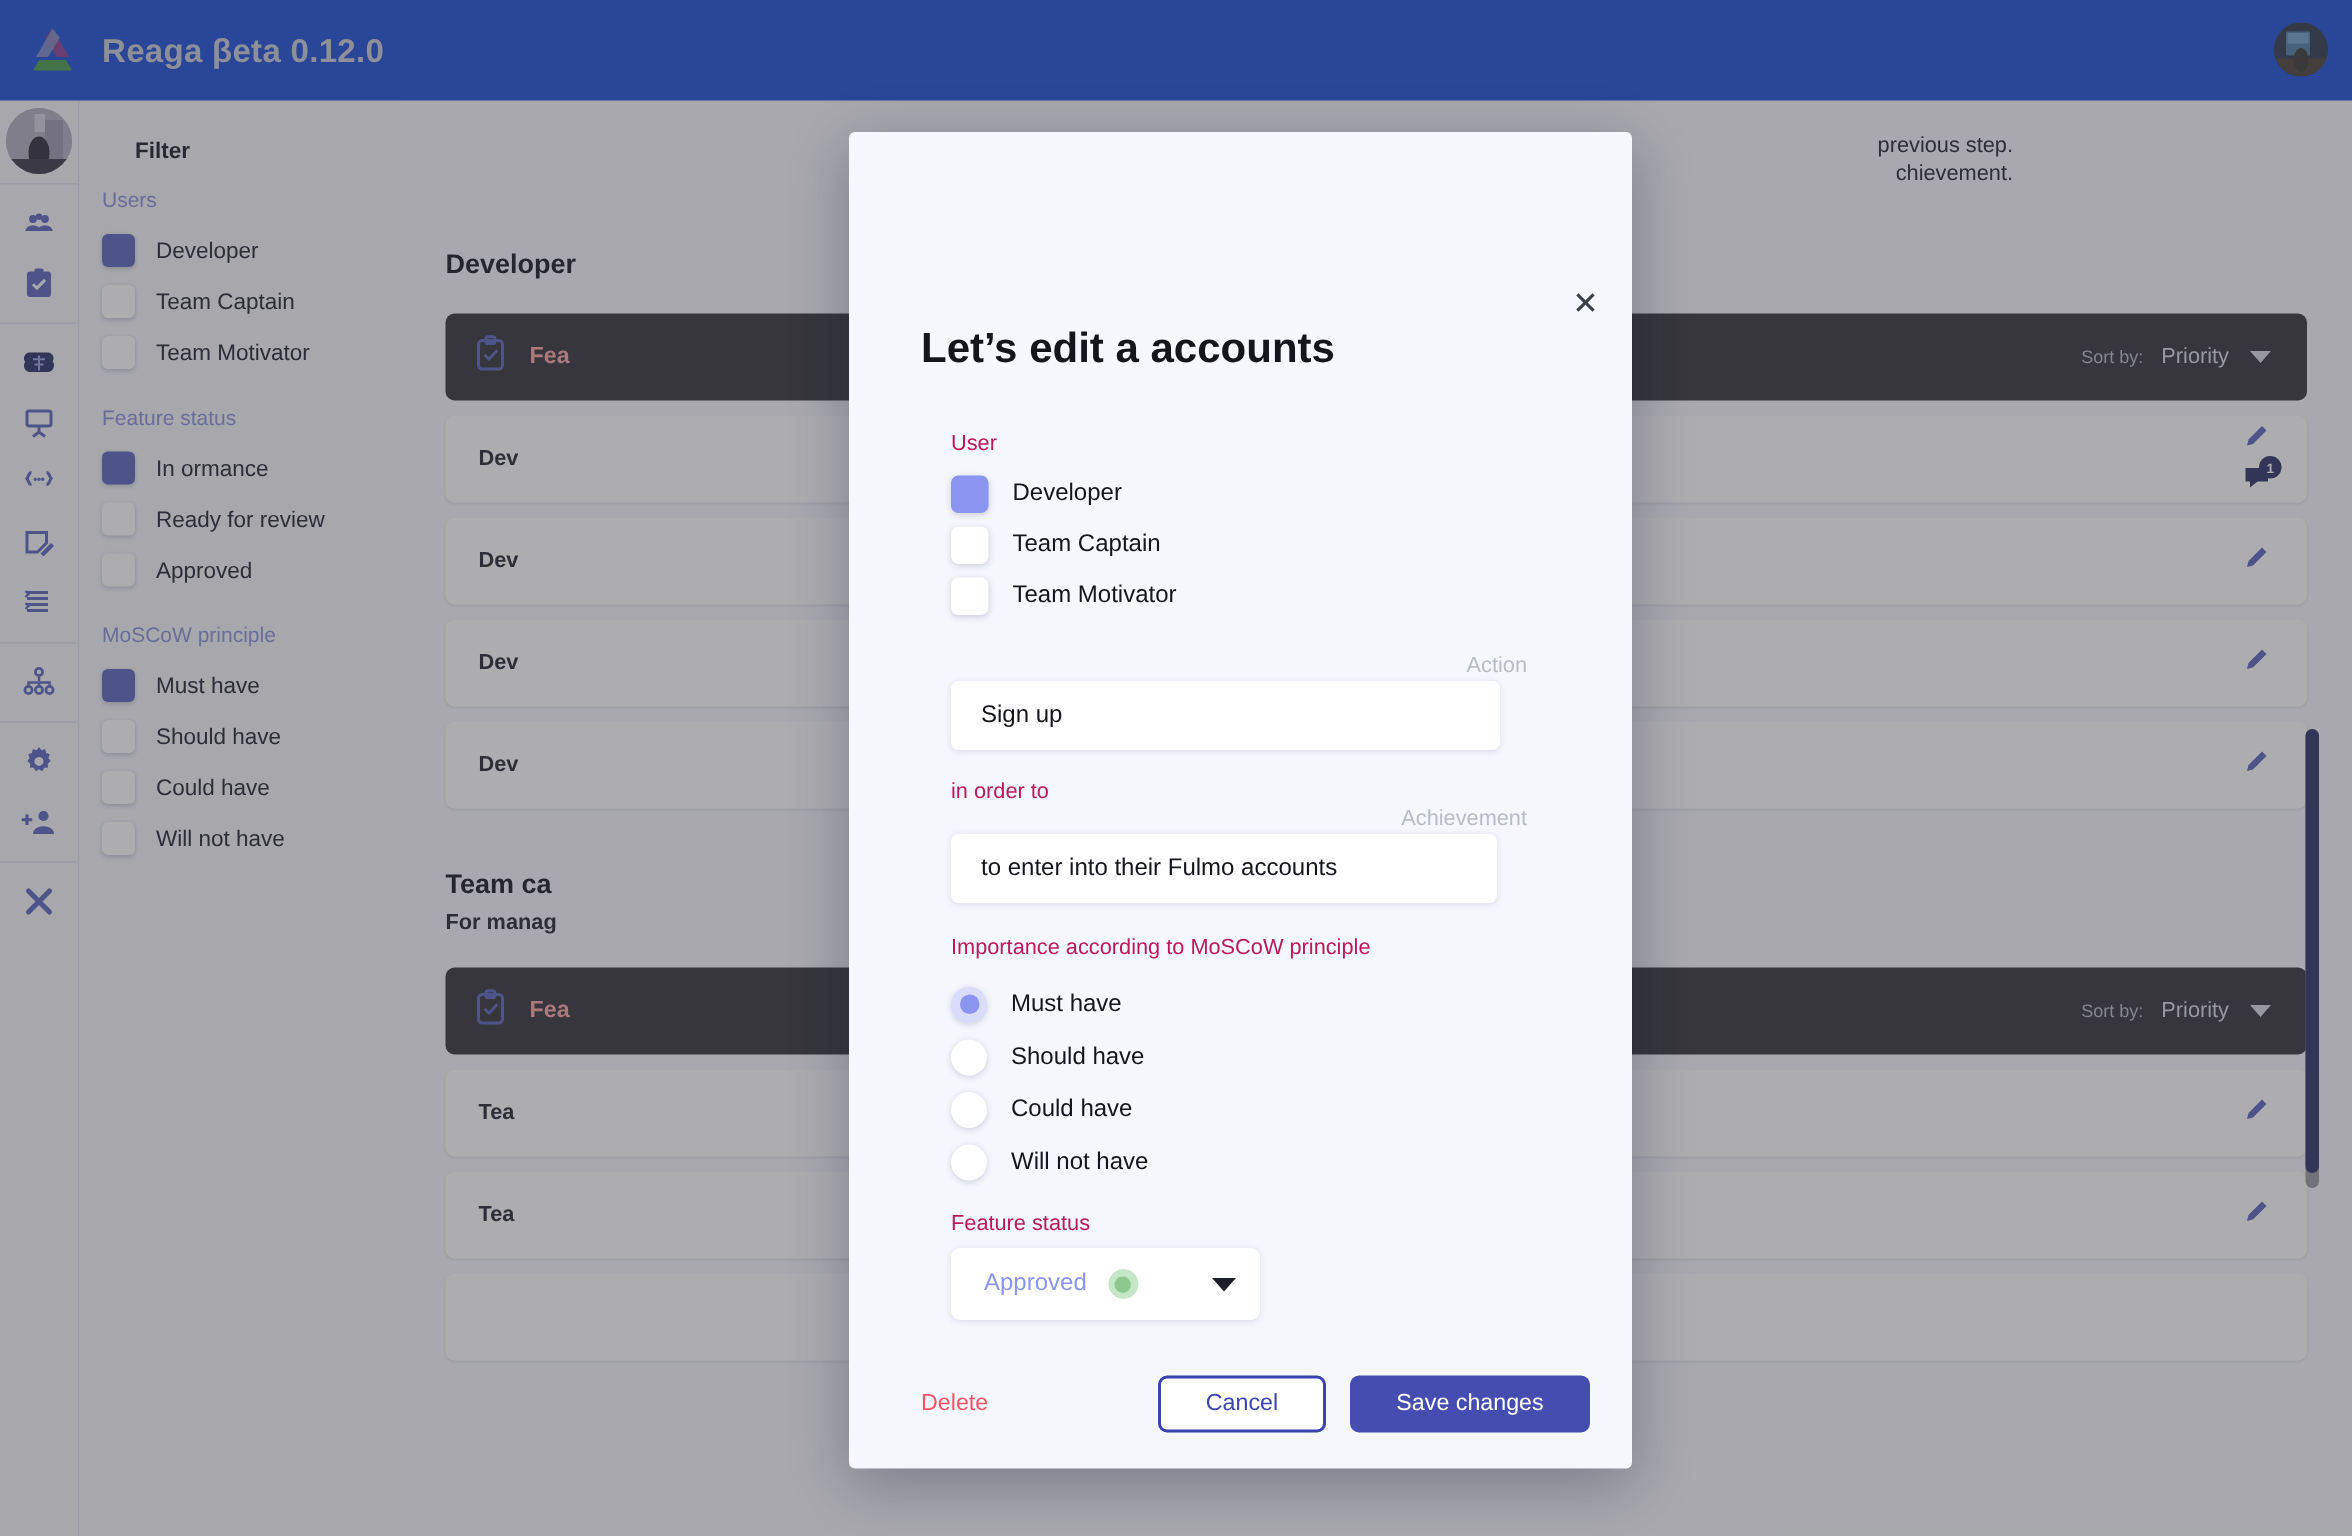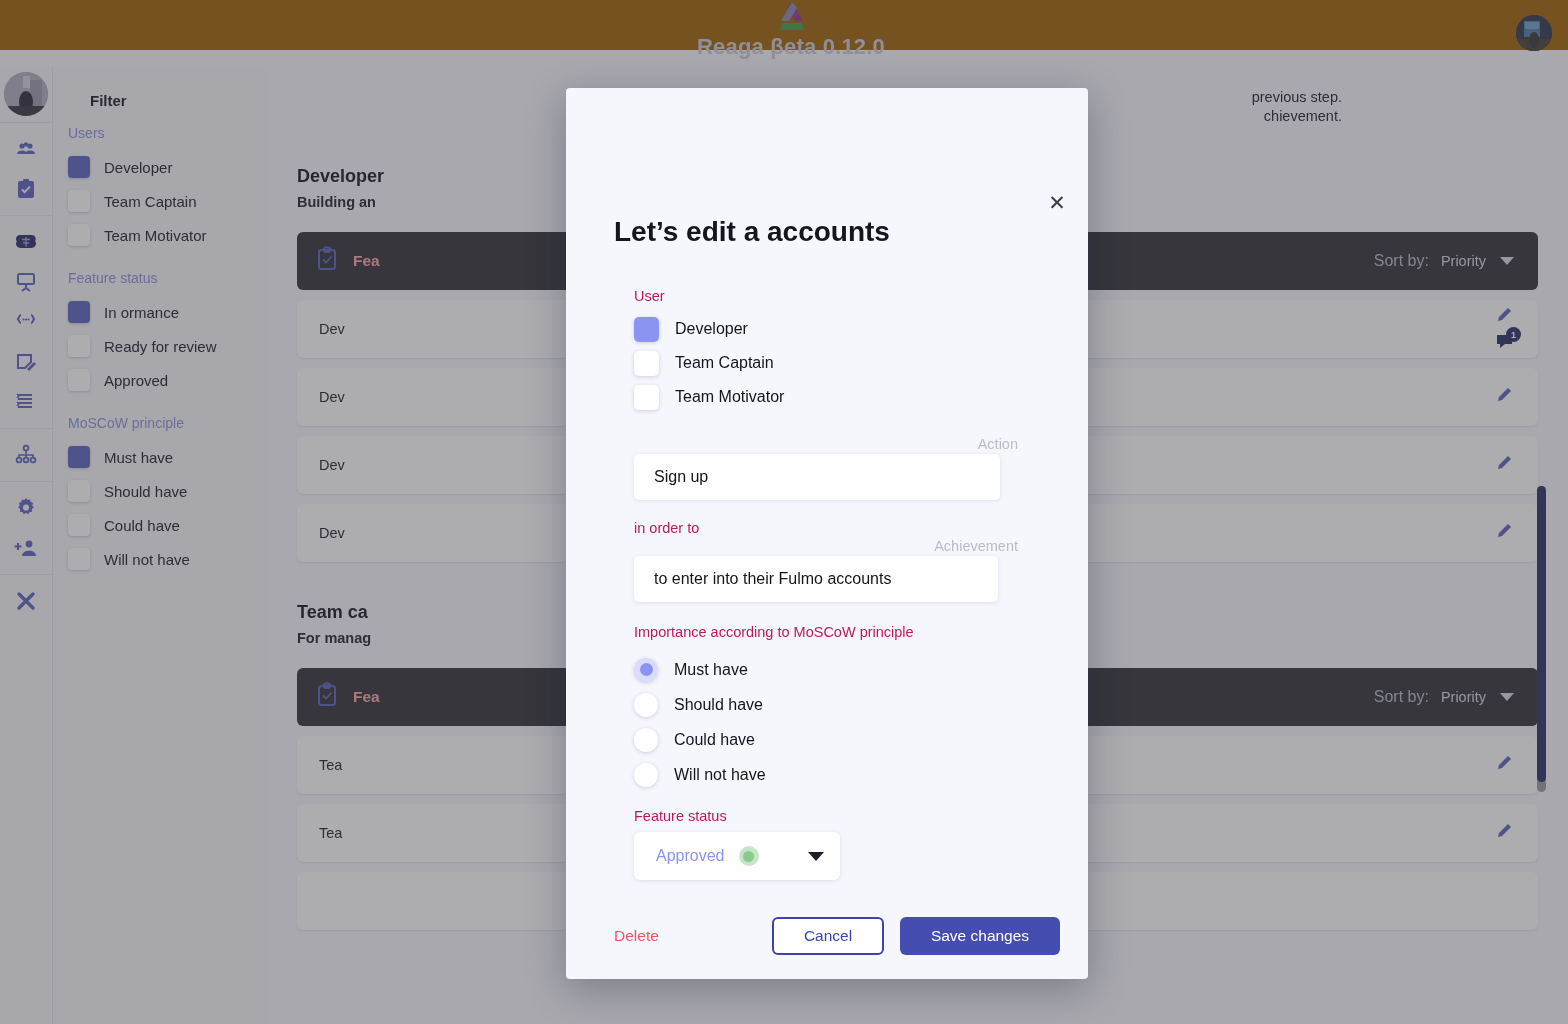--- a/index.html
+++ b/index.html
@@ -13,25 +13,24 @@
   
   #app {
     position: relative;
     width: 1568px; height: 1024px;
     background: #f6f7fb;
   }
 
   
   #topbar {
     position: absolute; top: 0; left: 0;
-    width: 1568px; height: 50px;
-    background: #a16207;
+    width: 1568px; height: 67px;
+    background: #1d4ed8;
     display: flex; align-items: center;
     z-index: 5;
-    flex-direction: column;
   }
   #logo-mark { margin-left: 16px; width: 38px; height: 34px; }
   #app-title {
     margin-left: 14px;
     color: #c9cbd8;
     font-size: 22px; font-weight: bold;
     letter-spacing: .2px;
   }
   #topbar-avatar {
     position: absolute; right: 16px; top: 15px;
@@ -111,37 +110,37 @@
     height: 58px; border-radius: 6px;
     background: #333338;
     display: flex; align-items: center;
     padding: 0 24px 0 18px;
   }
   .clip-ico { flex: 0 0 auto; }
   .sect-header .h-label {
     margin-left: 14px; color: #fca5a5; font-size: 15.5px; font-weight: bold;
   }
   .sort-wrap { margin-left: auto; display: flex; align-items: center; }
-  .sort-by { color: #b9bcc6; font-size: 16px; }
+  .sort-by { color: #b9bcc6; font-size: 12px; }
   .sort-val { color: #d8dae2; font-size: 14.5px; margin-left: 12px; }
   .caret-dn {
     margin-left: 14px;
     width: 0; height: 0;
     border-left: 7px solid transparent; border-right: 7px solid transparent;
     border-top: 8px solid #d8dae2;
   }
 
   .frow {
     margin-top: 10px; height: 58px;
     background: #ffffff; border-radius: 6px;
     display: flex; align-items: center;
     padding: 0 22px 0 22px;
     box-shadow: 0 1px 2px rgba(40,44,80,.10);
   }
-  .frow .ftxt { font-size: 14.5px; font-weight: normal; color: #23252d; }
+  .frow .ftxt { font-size: 14.5px; font-weight: bold; color: #23252d; }
   .frow-actions { margin-left: auto; display: flex; align-items: center; position: relative; }
   .pencil { cursor: pointer; }
   .cmt-wrap { position: relative; margin-left: -4px; }
   .cmt-badge {
     position: absolute; top: -5px; right: -5px;
     width: 15px; height: 15px; border-radius: 50%;
     background: #2b3068; color: #fff;
     font-size: 9px; font-weight: bold;
     display: flex; align-items: center; justify-content: center;
   }
@@ -477,21 +476,20 @@
       </div>
     </div>
   </div>
 
   <div id="board">
     <div class="intro-line">previous step.</div>
     <div class="intro-line">chievement.</div>
 
     <div class="sect">
       <div class="sect-title">Developer</div>
-      <div class="sect-sub">Building an</div>
 
       <div class="sect-header">
         <span class="clip-ico">
           <svg width="24" height="28" viewBox="0 0 24 28">
             <rect x="4" y="5" width="16" height="19" rx="2.5" stroke="#5c66bd" stroke-width="2" fill="none"></rect>
             <rect x="9" y="2.5" width="6" height="4.5" rx="1.4" stroke="#5c66bd" stroke-width="2" fill="none"></rect>
             <path d="M8 14.5l3 3 5.5-6" stroke="#5c66bd" stroke-width="1.8" fill="none"></path>
           </svg>
         </span>
         <span class="h-label">Fea</span>

